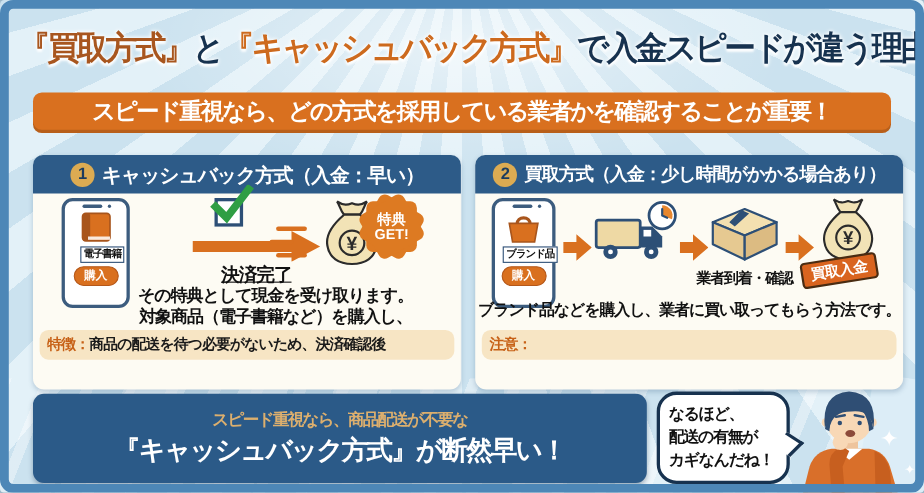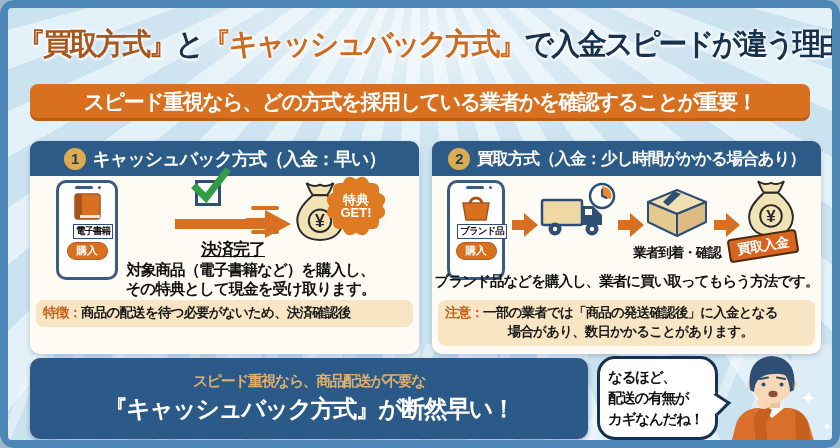--- a/index.html
+++ b/index.html
@@ -1,17 +1,17 @@
 <!DOCTYPE html>
 <html><head>
 <meta charset="utf-8">
 <style>
   html,body{margin:0;padding:0;background:#9db8c9;}
   *{box-sizing:border-box;font-family:"Liberation Sans","DejaVu Sans",sans-serif;}
-  #canvas{position:relative;width:840px;height:448px;overflow:hidden;border-radius:14px;
+  #canvas{position:relative;width:840px;height:448px;overflow:hidden;border-radius:4px;
     background:
       radial-gradient(ellipse 420px 180px at 50% 40px, rgba(255,255,255,.55), rgba(255,255,255,0) 70%),
       repeating-conic-gradient(from -90deg at 50% -18%, #e3f1f8 0deg 5deg, #cbe2ef 5deg 10deg);
     padding-left: 48px;
   }
   .stripes{position:absolute;left:0;right:0;top:344px;bottom:0;
     background:repeating-linear-gradient(112deg, rgba(255,255,255,.38) 0 10px, rgba(255,255,255,0) 10px 36px);}
   .frame{position:absolute;inset:0;border:8px solid #4d87b7;border-radius:12px;pointer-events:none;z-index:50;}
 
   
@@ -56,21 +56,21 @@
   .burst{position:absolute;left:296px;top:0;width:60px;height:60px;}
   .b-sq{position:absolute;inset:7px;background:#dd7a22;border-radius:6px;}
   .r30{transform:rotate(30deg)}.r60{transform:rotate(60deg)}
   .burst-text{position:absolute;inset:0;display:flex;flex-direction:column;align-items:center;
     justify-content:center;color:#fff;font-weight:800;font-size:13px;line-height:13px;}
   .desc2{position:absolute;top:84px;left:56px;right:4px;text-align:center;font-size:15.5px;font-weight:800;
     color:#111;line-height:1.25;letter-spacing:-1px;white-space:nowrap;}
   .note{position:absolute;left:6px;right:6px;top:124px;background:#f7e5c4;border-radius:8px;
     padding:4px 7px;display:flex;font-size:13.5px;font-weight:800;line-height:1.4;letter-spacing:-.8px;}
   .note-label{color:#c76117;flex:0 0 auto;}
-  .note-lines{color:#1a1a1a;white-space:nowrap;text-align:center;}
+  .note-lines{color:#1a1a1a;white-space:nowrap;}
 
   
   .arrow-sm{position:absolute;top:36px;}
   .a1{left:80px}.a2{left:186px}.a3{left:282px}
   .truck{position:absolute;left:108px;top:6px;}
   .step-label{position:absolute;top:68px;text-align:center;font-weight:800;color:#111;
     letter-spacing:-1px;white-space:nowrap;}
   .lab-ship{left:98px;width:100px;font-size:14px;}
   .lab-arr{left:178px;width:134px;font-size:13.5px;}
   .boxicon{position:absolute;left:212px;top:12px;}
@@ -160,22 +160,22 @@
         <i class="b-sq"></i>
           <i class="b-sq r30"></i>
           <i class="b-sq r60"></i>
         <div class="burst-text">
           <span>特典</span>
           <span>GET!</span>
         </div>
       </div>
 
       <div class="desc2">
+        <div>その特典として現金を受け取ります。</div>
         <div>対象商品（電子書籍など）を購入し、</div>
-        <div>その特典として現金を受け取ります。</div>
       </div>
 
       <div class="note">
         <span class="note-label">特徴：</span>
         <div class="note-lines">
           <div>商品の配送を待つ必要がないため、決済確認後</div>
         </div>
       </div>
     </div>
   </div>
@@ -235,24 +235,20 @@
         <path d="M26 18 C12 30 5 42 7 53 C9 67 20 74 35 74 C50 74 61 67 63 53 C65 42 58 30 44 18 Z" fill="#f2e3b6" stroke="#2b2b2b" stroke-width="2.5"></path>
         <circle cx="35" cy="48" r="14" fill="none" stroke="#2b2b2b" stroke-width="2.5"></circle>
         <text x="35" y="56" text-anchor="middle" font-size="22" font-weight="bold" fill="#2b2b2b">¥</text>
       </svg>
       <div class="deposit-banner">買取入金</div>
 
       <div class="desc1">ブランド品などを購入し、業者に買い取ってもらう方法です。</div>
 
       <div class="note">
         <span class="note-label">注意：</span>
-        <div class="note-lines">
-          <div>一部の業者では「商品の発送確認後」に入金となる</div>
-          <div>場合があり、数日かかることがあります。</div>
-        </div>
       </div>
     </div>
   </div>
 
   <div class="conclusion">
     <div class="conc-1">スピード重視なら、商品配送が不要な</div>
     <div class="conc-2">『キャッシュバック方式』が断然早い！</div>
   </div>
 
   <div class="sparkle sp1">✦</div>

